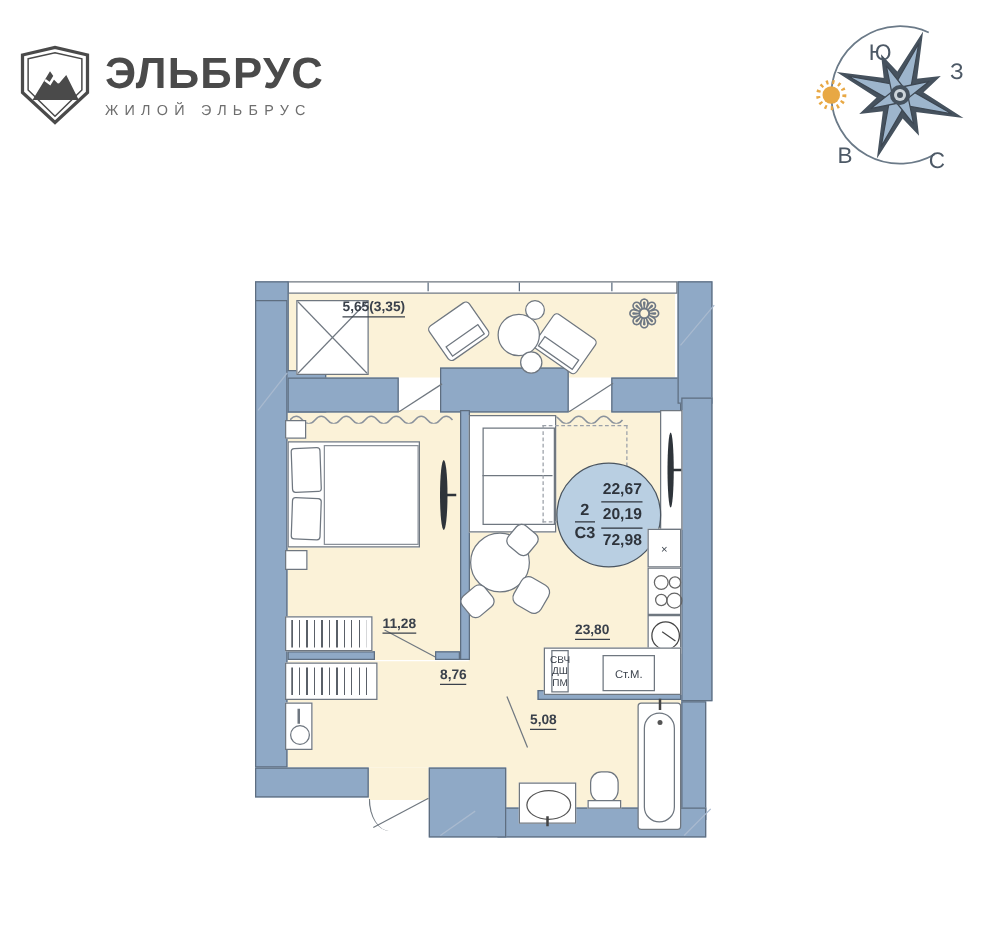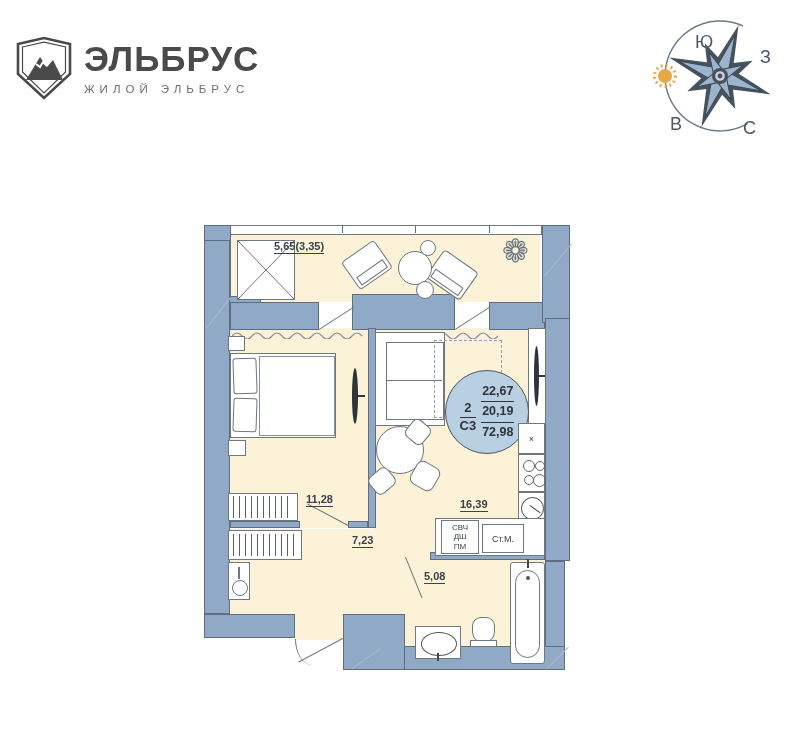--- a/index.html
+++ b/index.html
@@ -186,41 +186,41 @@
     <div class="abs circle" style="left:16px;top:6px;width:8px;height:8px;border:1px solid #666;"></div>
     <div class="abs circle" style="left:5px;top:20px;width:8px;height:8px;border:1px solid #666;"></div>
     <div class="abs circle" style="left:14px;top:19px;width:11px;height:11px;border:1px solid #666;"></div>
   </div>
   <div class="appl" style="left:316px;top:274px;width:27px;height:31px;">
     <div class="abs circle" style="left:2px;top:4px;width:21px;height:21px;border:1.2px solid #444;"></div>
     <div class="abs" style="left:11px;top:12px;width:13px;height:0;border-top:1.5px solid #444;transform:rotate(35deg);transform-origin:0 0;"></div>
   </div>
 
   <div class="fur" style="left:233px;top:300px;width:110px;height:38px;"></div>
-  <div class="appl" style="left:239px;top:302px;width:38px;height:34px;font-size:8px;line-height:1.15;flex-direction:column;">
+  <div class="appl" style="left:239px;top:302px;width:14px;height:34px;font-size:8px;line-height:1.15;flex-direction:column;">
     <span>СВЧ</span>
     <span>ДШ</span>
     <span>ПМ</span>
   </div>
   <div class="appl" style="left:280px;top:306px;width:42px;height:29px;font-size:9px;">
     <span>Ст.М.</span>
   </div>
-  <div class="area" style="left:258px;top:280px;">16,39</div>
+  <div class="area" style="left:258px;top:280px;">23,80</div>
 
   <div class="fur" style="left:26px;top:275px;width:70px;height:28px;">
     <div class="hang"></div>
   </div>
   <div class="fur" style="left:26px;top:312px;width:74px;height:30px;">
     <div class="hang"></div>
   </div>
   <div class="fur" style="left:26px;top:344px;width:22px;height:38px;">
     <div class="abs circle" style="left:3px;bottom:3px;width:14px;height:14px;border:1px solid #6f7780;"></div>
     <div class="abs" style="left:9px;top:4px;width:1.5px;height:12px;background:#6f7780;"></div>
   </div>
-  <div class="area" style="left:150px;top:316px;">7,23</div>
+  <div class="area" style="left:150px;top:316px;">8,76</div>
 
   <div class="fur" style="left:308px;top:344px;width:35px;height:102px;border-radius:3px;">
     <div class="abs" style="left:4px;top:7px;right:4px;bottom:5px;border:1px solid #6f7780;border-radius:13px;"></div>
     <div class="abs circle" style="left:15px;top:13px;width:4px;height:4px;background:#555;"></div>
     <div class="abs" style="left:16px;top:-4px;width:2px;height:9px;background:#444;"></div>
   </div>
   <div class="fur" style="left:270px;top:399px;width:23px;height:26px;border-radius:9px 9px 11px 11px;"></div>
   <div class="fur" style="left:268px;top:422px;width:27px;height:7px;"></div>
   <div class="fur" style="left:213px;top:408px;width:46px;height:33px;">
     <div class="abs" style="left:5px;top:5px;width:34px;height:22px;border:1.3px solid #555;border-radius:50%;"></div>

